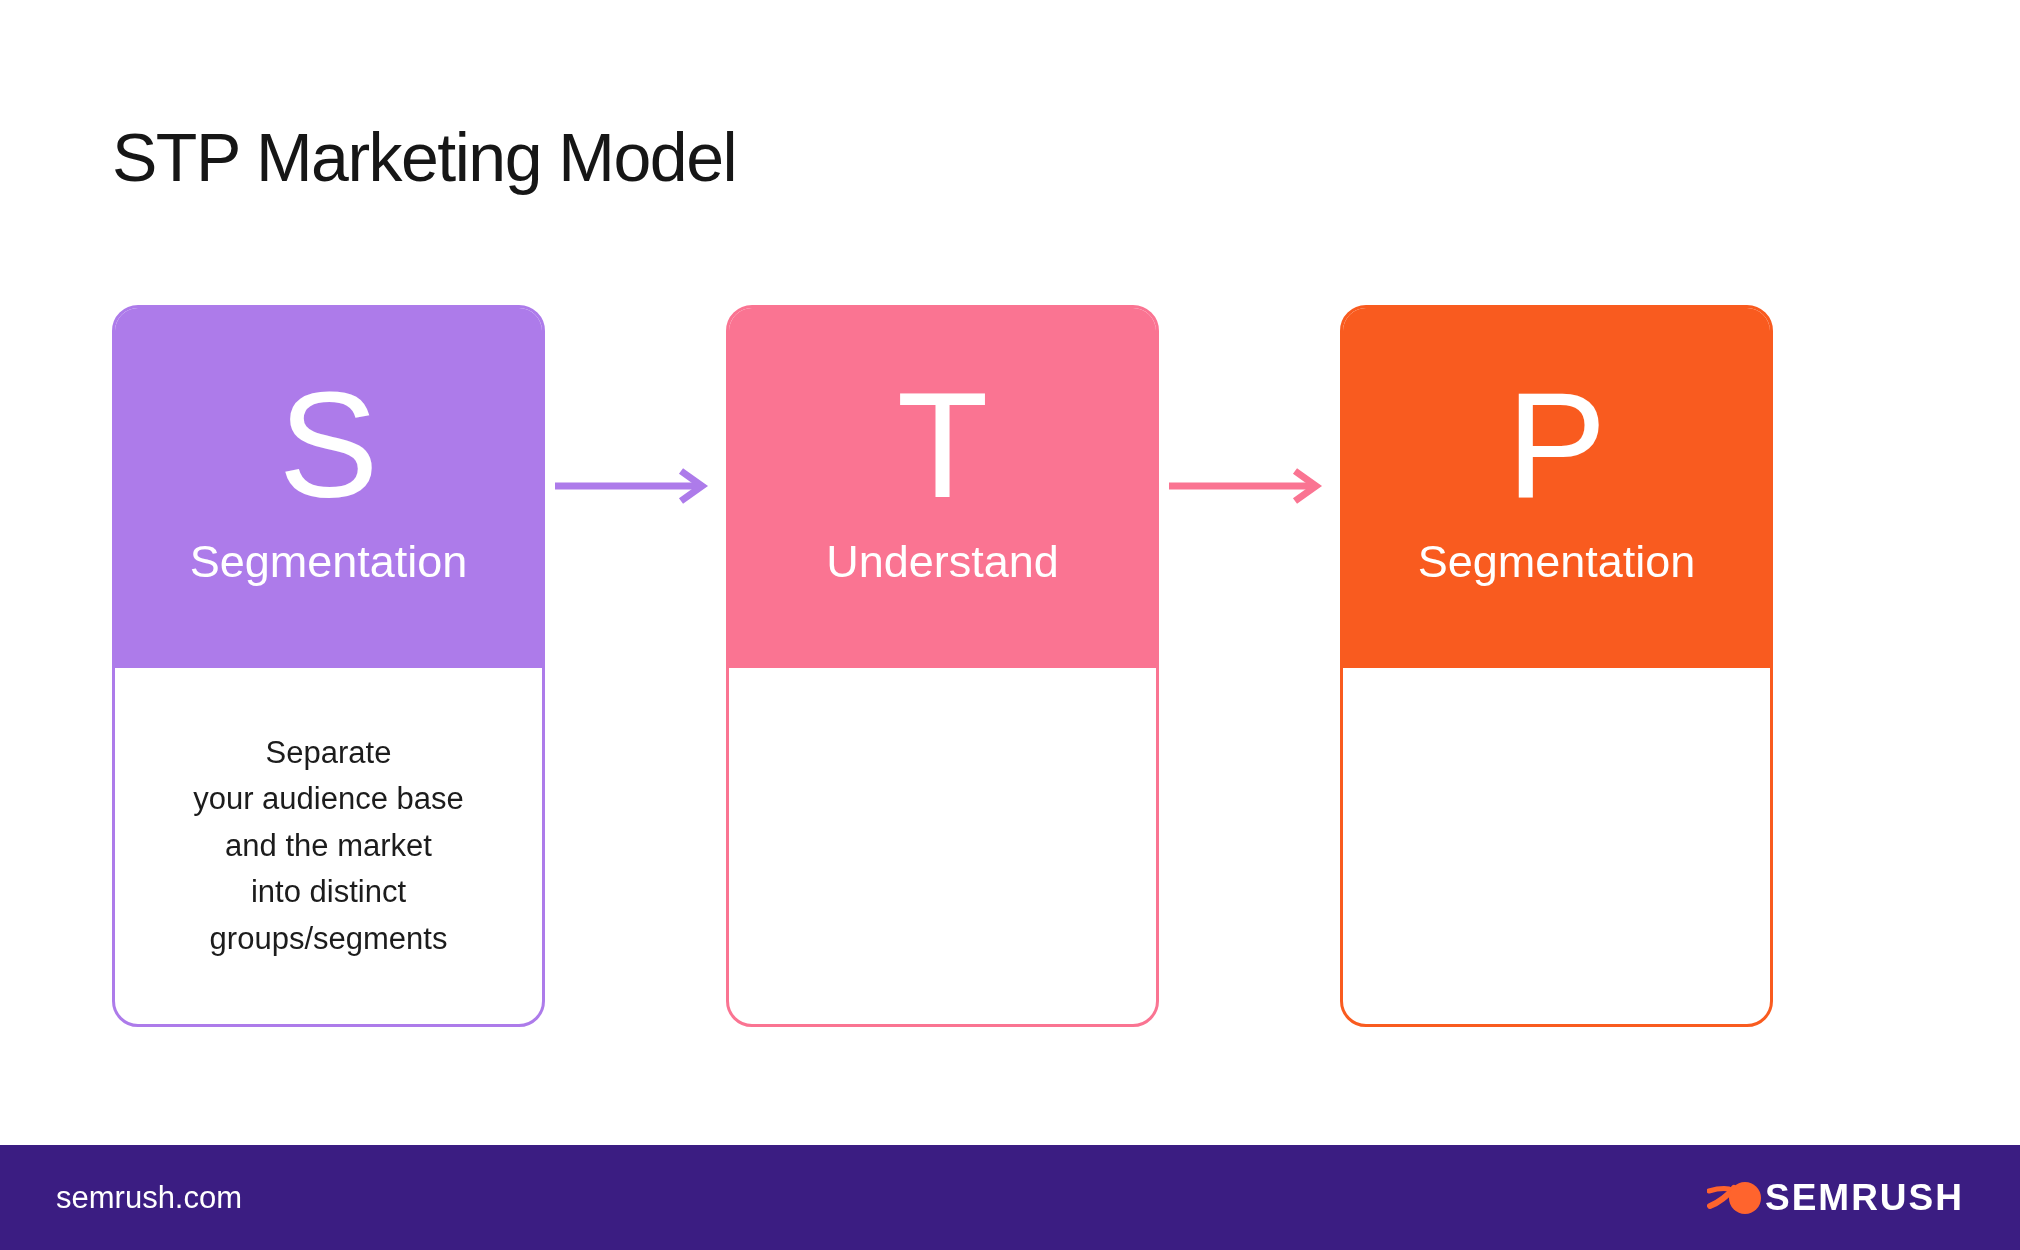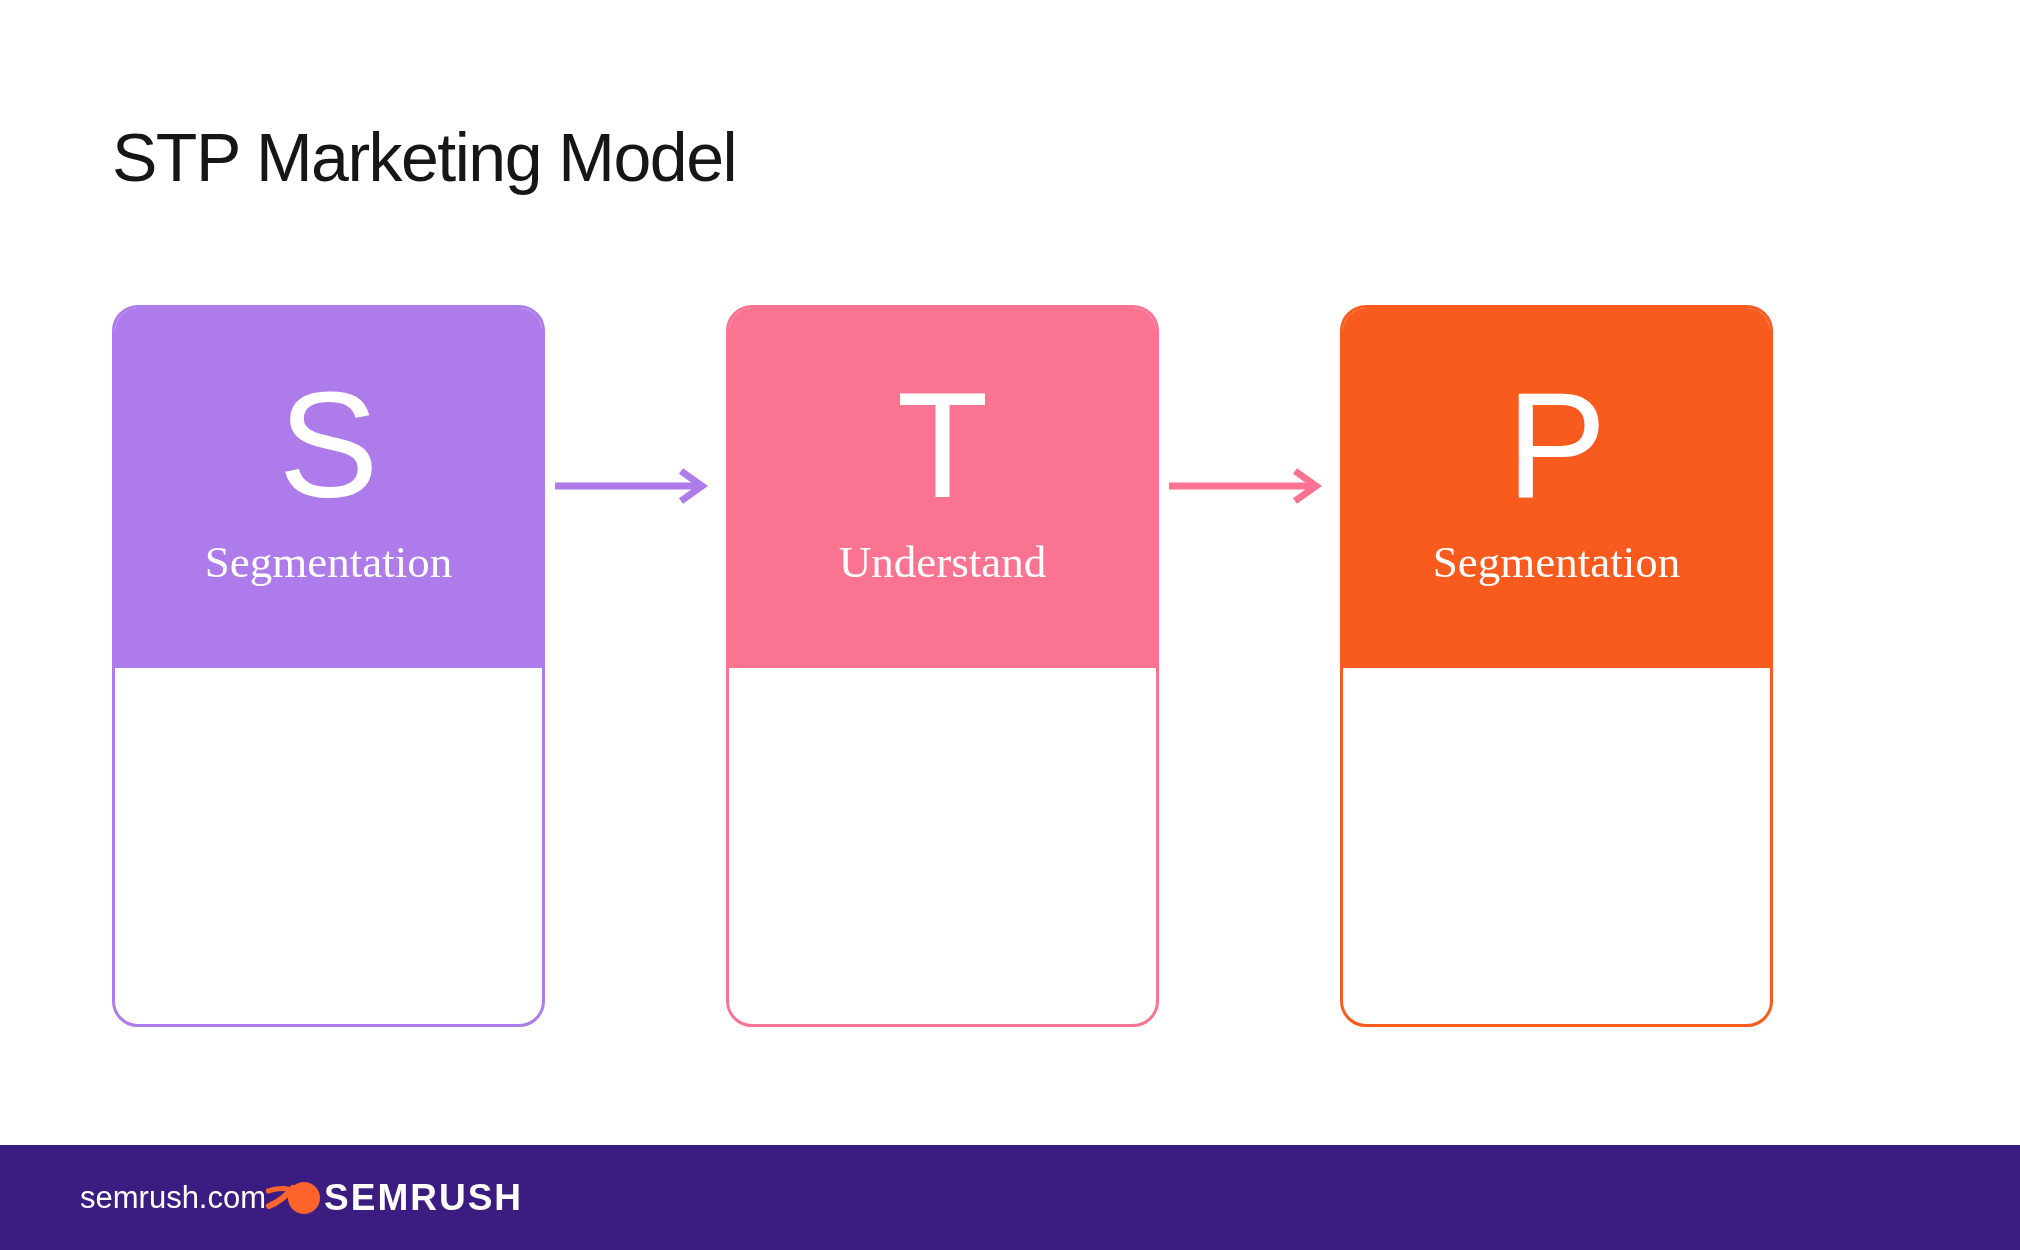--- a/index.html
+++ b/index.html
@@ -53,21 +53,20 @@
   }
   .card-letter {
     font-size: 150px;
     line-height: 0.95;
     font-weight: normal;
   }
   .card-label {
     font-size: 45px;
     margin-top: 20px;
     font-weight: normal;
-    font-family: Liberation Serif, serif;
   }
   .card-body {
     flex: 1;
     display: flex;
     align-items: center;
     justify-content: center;
     padding: 10px 24px;
   }
   .card-desc {
     font-size: 31px;
@@ -83,23 +82,23 @@
 
   .footer {
     position: absolute;
     left: 0;
     bottom: 0;
     width: 100%;
     height: 105px;
     background: #3b1d82;
     display: flex;
     align-items: center;
-    justify-content: flex-start;
+    justify-content: space-between;
     box-sizing: border-box;
-    padding: 0 80px;
+    padding: 0 56px;
   }
   .footer-url {
     color: #ffffff;
     font-size: 31px;
   }
   .brand {
     display: flex;
     align-items: center;
     gap: 2px;
     color: #ff642d;
@@ -117,20 +116,27 @@
 <div class="page">
 
   <h1 class="title">STP Marketing Model</h1>
 
   <div class="cards">
 
     <div class="card" style="border-color: rgb(173, 123, 234);">
       <div class="card-header" style="background-color: rgb(173, 123, 234);">
         <div class="card-letter">S</div>
         <div class="card-label">Segmentation</div>
+      </div>
+      <div class="card-body">
+        <div class="card-desc">Separate
+your audience base
+and the market
+into distinct
+groups/segments</div>
       </div>
     </div>
 
     <div class="card" style="border-color: rgb(250, 116, 146);">
       <div class="card-header" style="background-color: rgb(250, 116, 146);">
         <div class="card-letter">T</div>
         <div class="card-label">Understand</div>
       </div>
     </div>
 

